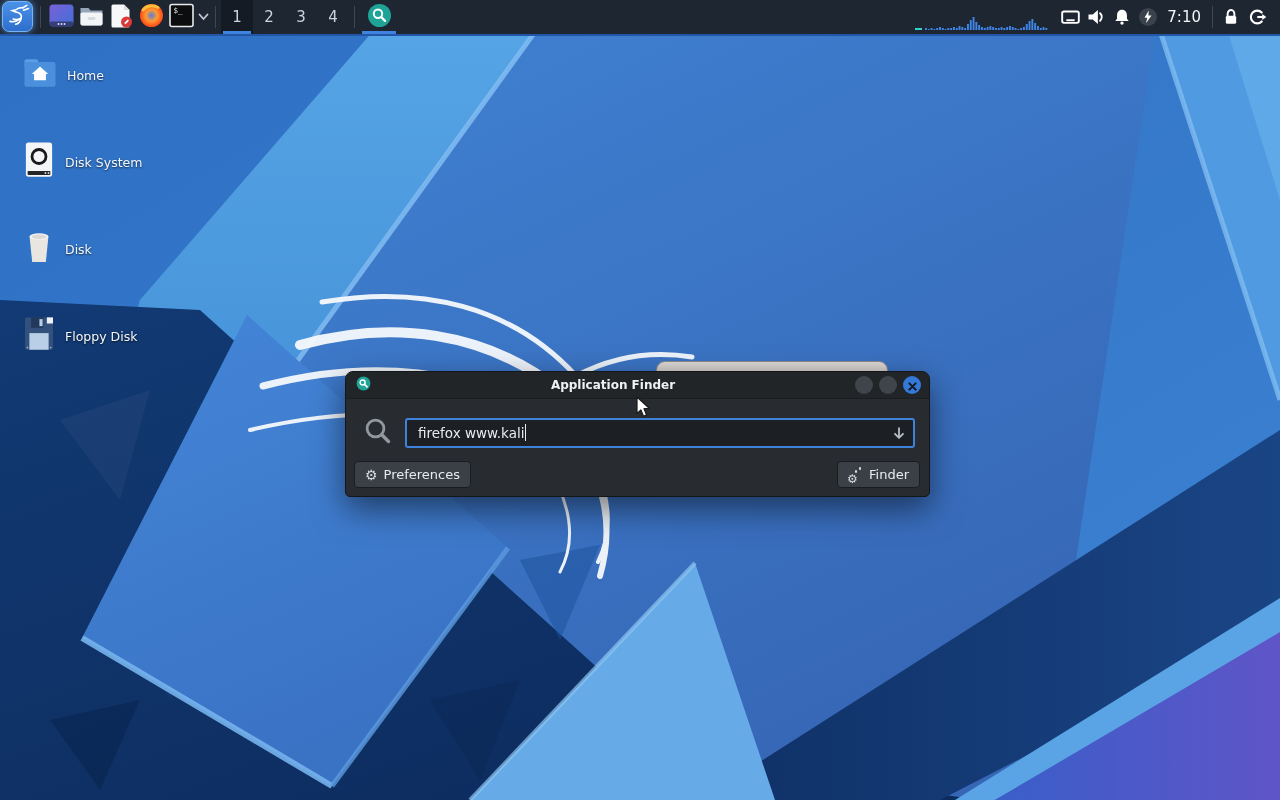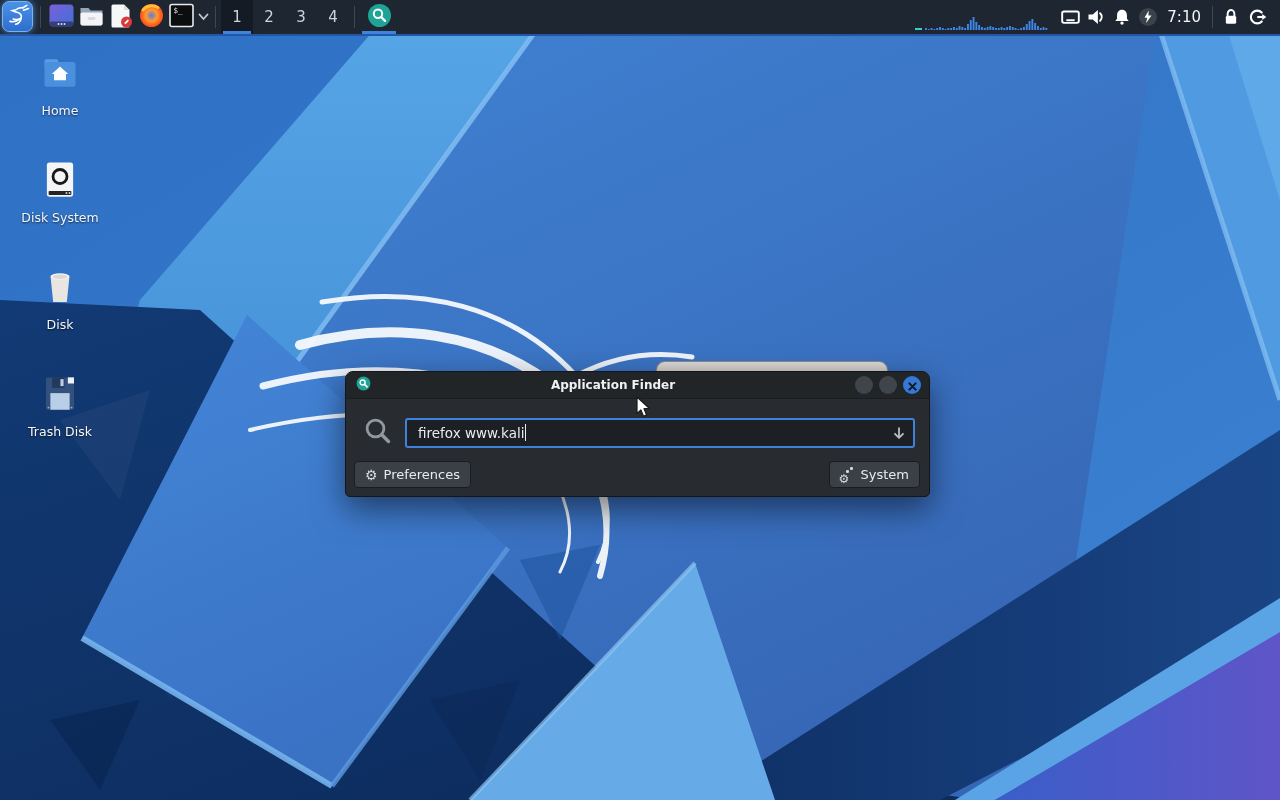--- a/index.html
+++ b/index.html
@@ -34,21 +34,21 @@
   .task-btn { width:38px; height:34px; position:relative; display:flex; align-items:center;
               justify-content:center; cursor:pointer; }
   .tray-icon { width:26px; height:34px; display:flex; align-items:center; justify-content:center;
                cursor:pointer; }
   .clock { color:#f2f5f8; font-size:15px; padding:0 6px; cursor:pointer; }
   .cpu-wrap { width:136px; height:34px; margin-right:6px; cursor:pointer; }
 
   
   .desk-icons { position:absolute; left:18px; top:52px; width:84px; z-index:5;
                 display:flex; flex-direction:column; gap:41px; }
-  .dicon { display:flex; flex-direction:column; align-items:center; gap:5px; cursor:pointer; }
+  .dicon { display:flex; flex-direction:row; align-items:center; gap:5px; cursor:pointer; }
   .dicon .lbl { color:#f4f7fa; font-size:12.5px; text-shadow:0 1px 2px rgba(0,0,0,.65);
                 white-space:nowrap; }
 
   
   .bg-window { position:absolute; left:656px; top:361px; width:232px; height:16px; z-index:8;
                background:linear-gradient(180deg,#dcd9d6,#c6c3c0);
                border:1px solid #8d8a87; border-radius:9px 9px 0 0; }
 
   
   .dialog { position:absolute; left:345px; top:371px; width:585px; height:126px; z-index:10;
@@ -418,21 +418,21 @@
         <svg width="42" height="42" viewBox="0 0 48 48">
           <rect x="8" y="5" width="32" height="37" rx="2" fill="#33517c"></rect>
           <rect x="33" y="5" width="7" height="7" fill="#eef1f5"></rect>
           <rect x="15" y="5" width="14" height="12" fill="#22395c"></rect>
           <rect x="24.5" y="7" width="3.6" height="8" fill="#b9cfe8"></rect>
           <rect x="13" y="23" width="22" height="19" fill="#b9cfe8"></rect>
           <circle cx="10.8" cy="39.5" r="1" fill="#9db4d2"></circle>
           <circle cx="37.2" cy="39.5" r="1" fill="#9db4d2"></circle>
         </svg>
       </span>
-      <span class="lbl">Trash Disk</span>
+      <span class="lbl">Floppy Disk</span>
     </div>
   </div>
 
   <div class="bg-window"></div>
 
   <div class="dialog">
     <div class="titlebar">
       <span class="t-icon">
         <svg width="15" height="15" viewBox="0 0 25 25">
           <circle cx="12.5" cy="12.5" r="11.5" fill="#1ea396"></circle>
@@ -477,21 +477,21 @@
       <button class="afbtn btn-prefs">
         <span class="gear">⚙</span>
         <span>Preferences</span>
       </button>
       <button class="afbtn btn-launch">
         <span class="mini-run">
           <span class="gear">⚙</span>
             <i class="d1"></i>
             <i class="d2"></i>
         </span>
-        <span>System</span>
+        <span>Finder</span>
       </button>
     </div>
   </div>
 
   <div class="cursor">
     <svg width="16" height="22" viewBox="0 0 16 22">
       <path d="M1,1 L1,17.5 L4.9,13.9 L7.5,20.2 L10.6,18.9 L8,12.7 L13.2,12.3 Z" fill="#fff" stroke="#1a1a1a" stroke-width="1.2" stroke-linejoin="round"></path>
     </svg>
   </div>
 

